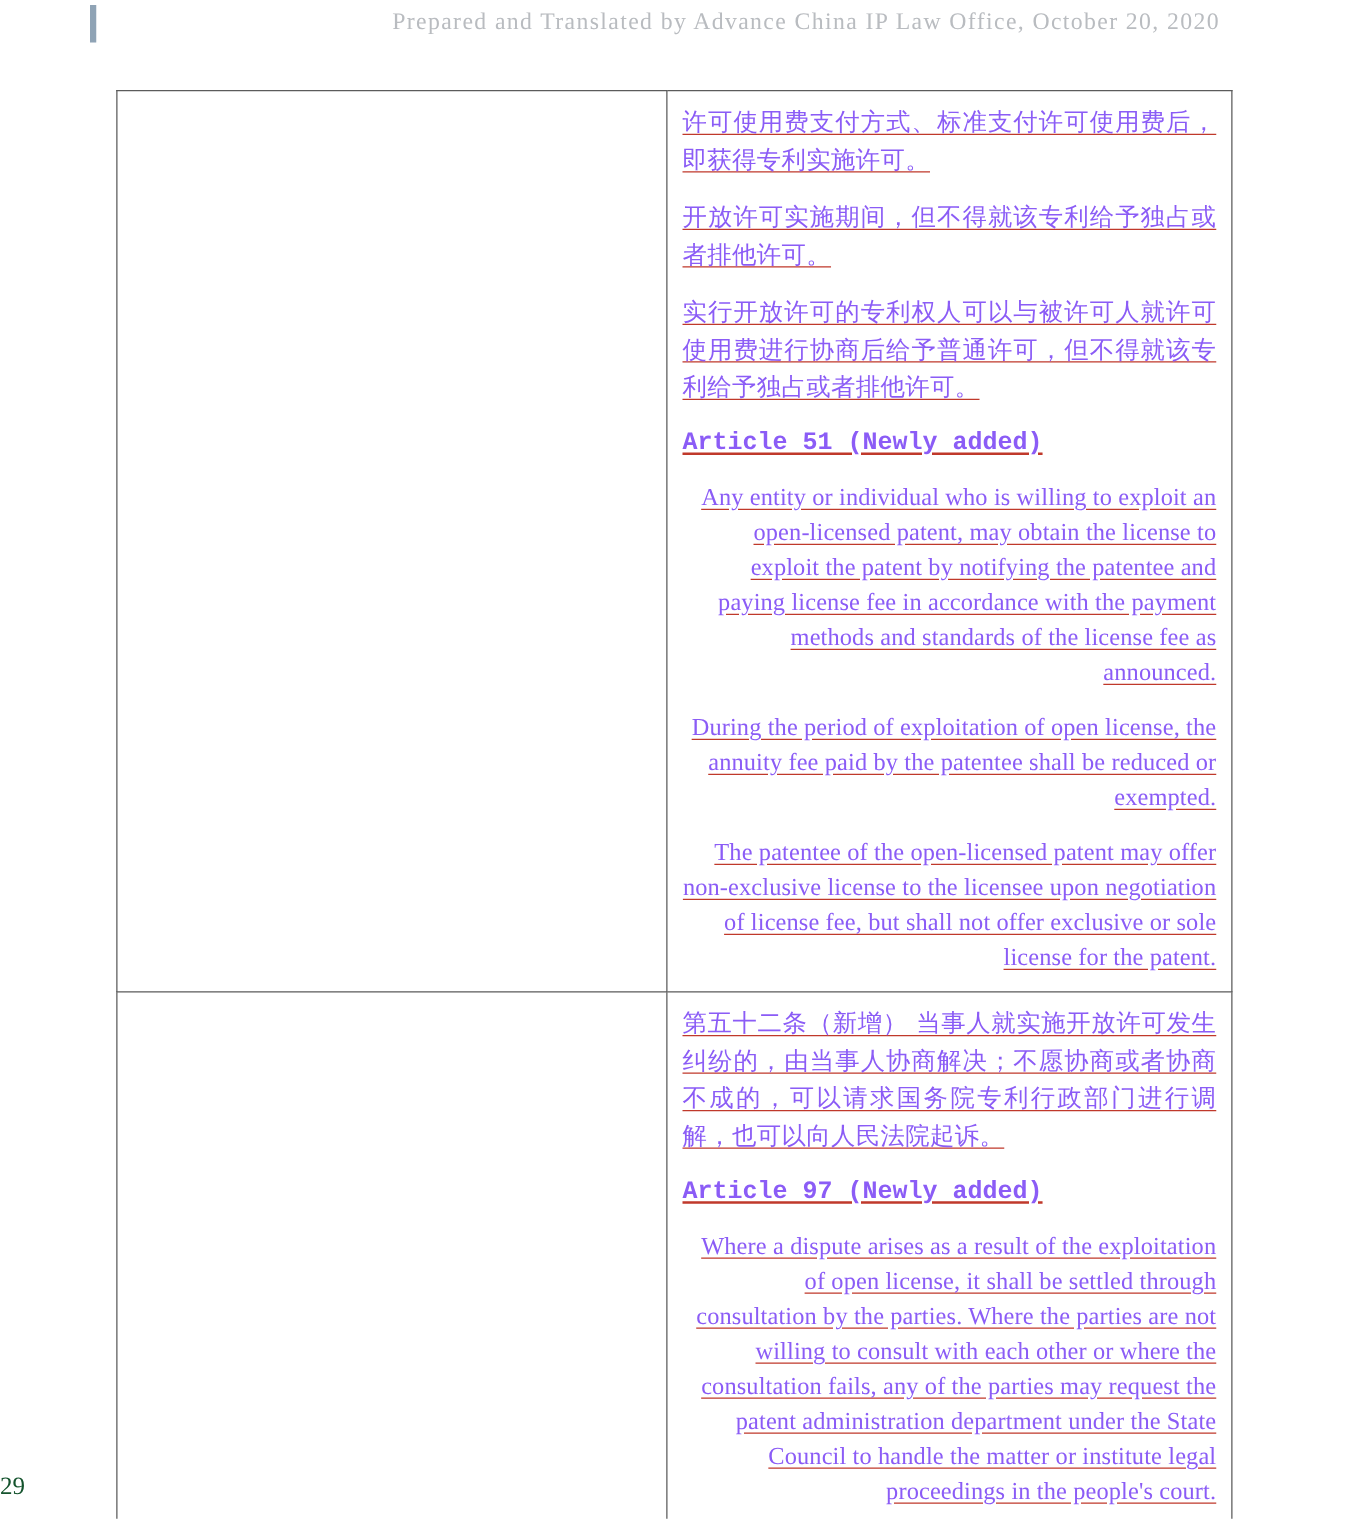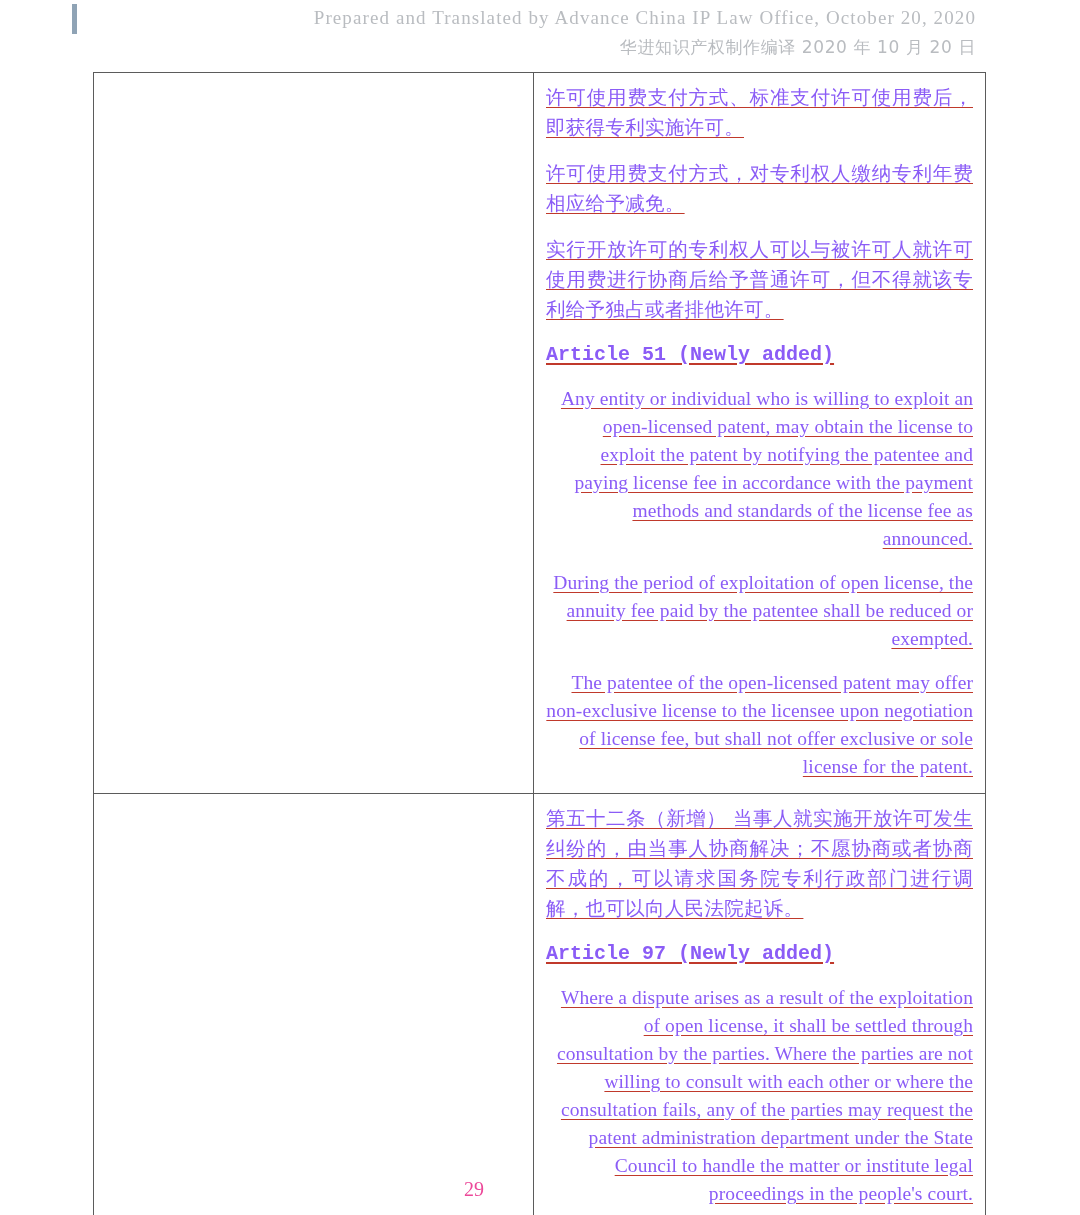--- a/index.html
+++ b/index.html
@@ -109,44 +109,43 @@
     font-weight: bold;
     line-height: 28px;
   }
 
   
   .page-number {
     position: absolute;
     left: 0;
     top: 1178px;
     width: 948px;
-    text-align: center;
+    text-align: left;
     font-family: "Liberation Serif", "DejaVu Serif", serif;
     font-size: 20px;
-    color: #ec4899;
+    color: #14532d;
   }
 </style>
 </head>
 <body>
 
 <div class="caret-mark"></div>
 
 <div class="page-header">
   <div class="header-line-en">Prepared and Translated by Advance China IP Law Office, October 20, 2020</div>
-  <div class="header-line-cn">华进知识产权制作编译 2020 年 10 月 20 日</div>
 </div>
 
 <table class="doc-table">
   <tbody>
 
     <tr class="row-1">
       <td class="col-left"></td>
       <td class="col-right">
         <p class="p cn rev"><span class="u">许可使用费支付方式、标准支付许可使用费后，即获得专利实施许可。</span></p>
-        <p class="p cn rev"><span class="u">许可使用费支付方式，对专利权人缴纳专利年费相应给予减免。</span></p>
+        <p class="p cn rev"><span class="u">开放许可实施期间，但不得就该专利给予独占或者排他许可。</span></p>
         <p class="p cn rev"><span class="u">实行开放许可的专利权人可以与被许可人就许可使用费进行协商后给予普通许可，但不得就该专利给予独占或者排他许可。</span></p>
         <p class="p en-head rev"><span class="u">Article 51 (Newly added)</span></p>
         <p class="p en rev"><span class="u">Any entity or individual who is willing to exploit an open-licensed patent, may obtain the license to exploit the patent by notifying the patentee and paying license fee in accordance with the payment methods and standards of the license fee as announced.</span></p>
         <p class="p en rev"><span class="u">During the period of exploitation of open license, the annuity fee paid by the patentee shall be reduced or exempted.</span></p>
         <p class="p en rev"><span class="u">The patentee of the open-licensed patent may offer non-exclusive license to the licensee upon negotiation of license fee, but shall not offer exclusive or sole license for the patent.</span></p>
       </td>
     </tr>
 
     <tr class="row-2">
       <td class="col-left"></td>

